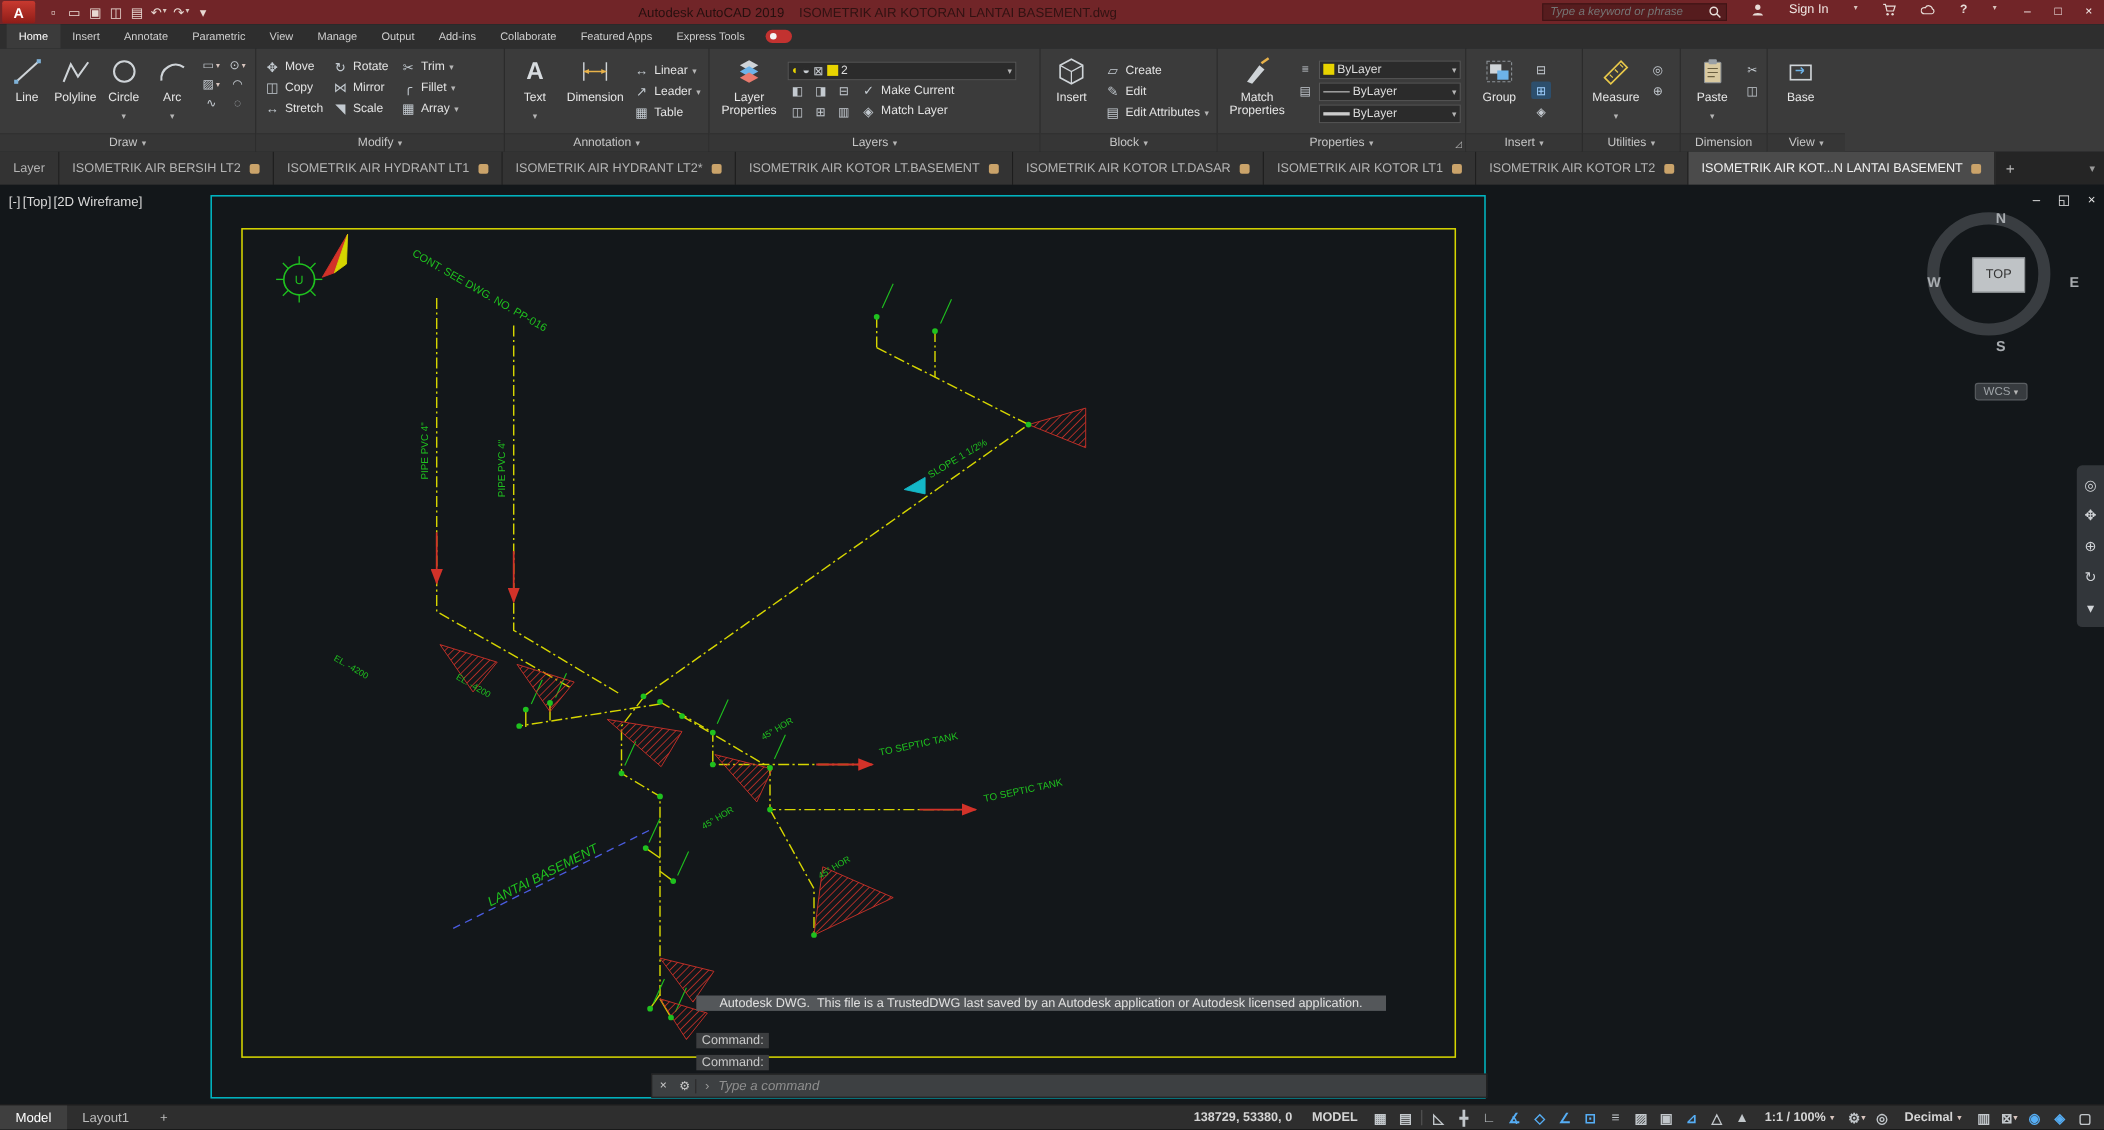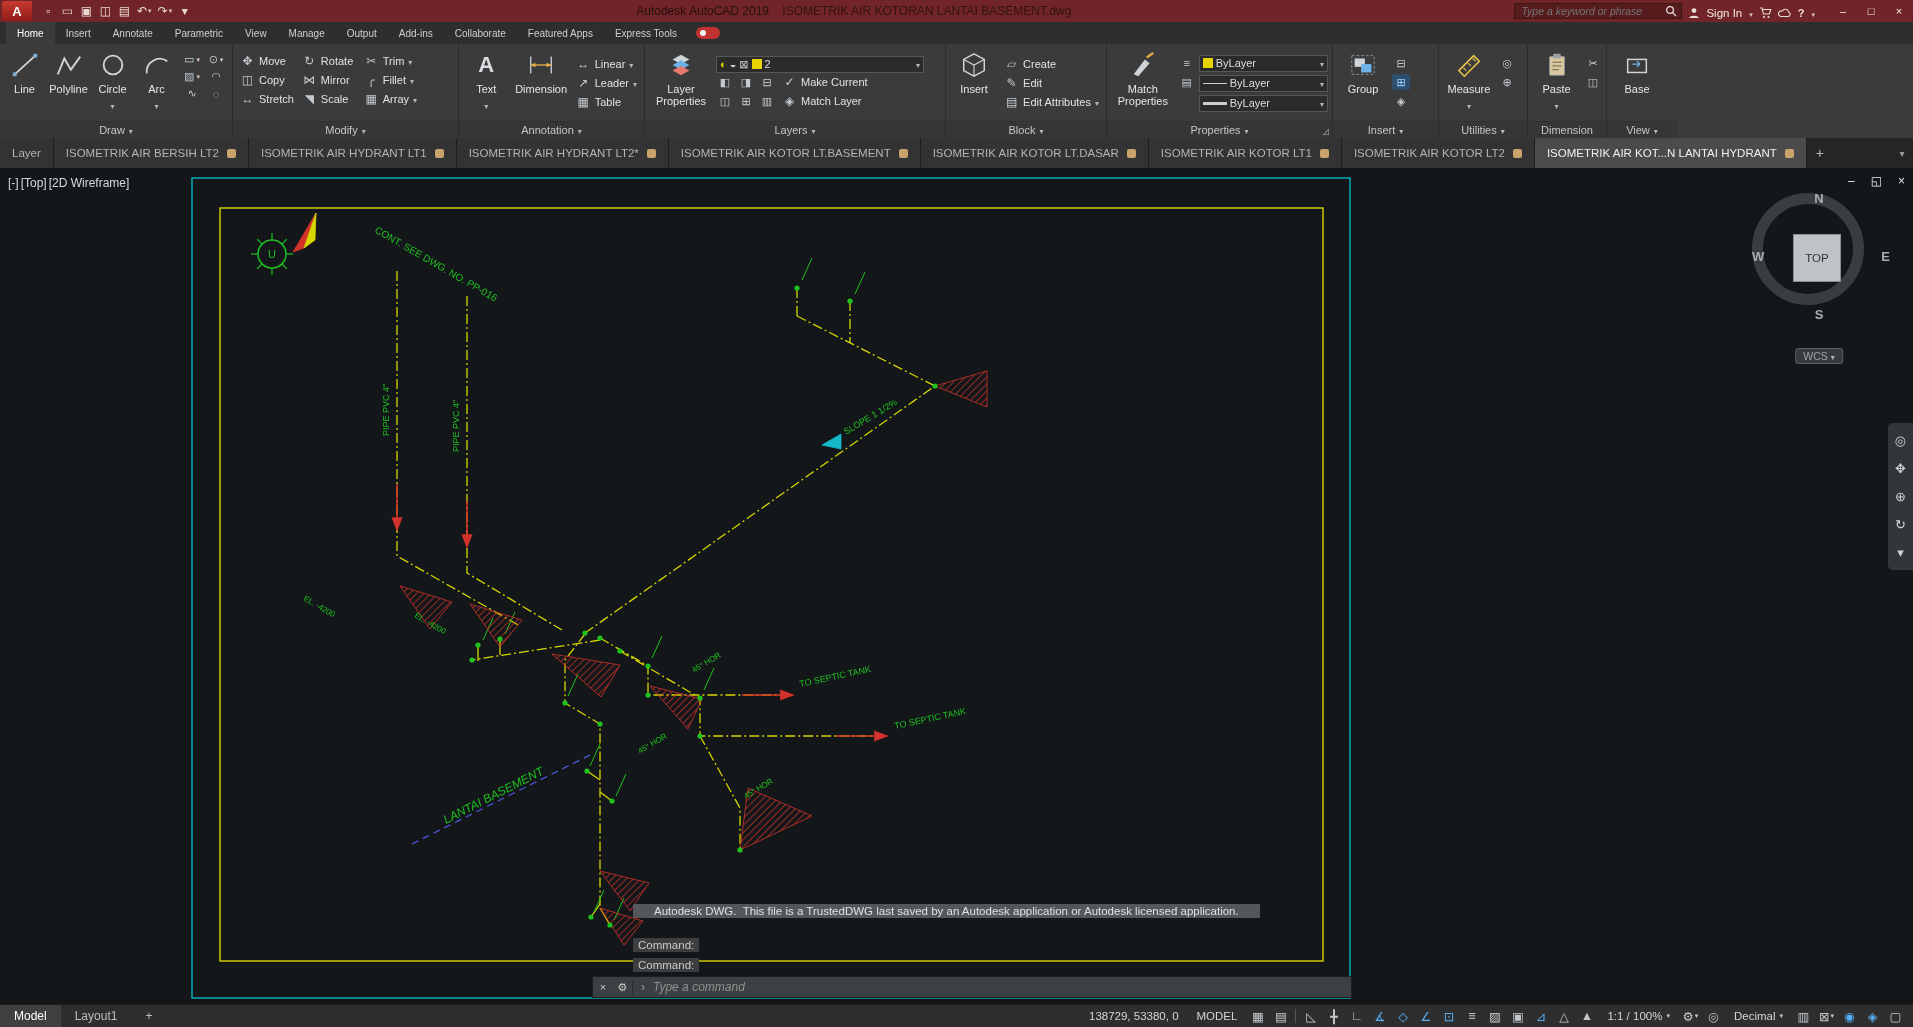--- a/index.html
+++ b/index.html
@@ -7,21 +7,21 @@
   #app{position:relative;width:1913px;height:1027px;overflow:hidden;background:#13171a;user-select:none;}
 
   
   .titlebar{position:absolute;left:0;top:0;width:100%;height:22px;background:#712528;display:flex;align-items:center;}
   .logo{width:30px;height:20px;margin-left:2px;background:linear-gradient(#c8392f,#8f1d18);color:#fff;font-weight:bold;font-size:13px;display:flex;align-items:center;justify-content:center;border-radius:2px;}
   .qat{display:flex;align-items:center;margin-left:8px;gap:2px;}
   .qbtn{min-width:17px;height:18px;padding:0 2px;color:#e8d9d2;font-size:12px;line-height:18px;text-align:center;cursor:default;border-radius:2px;display:flex;align-items:center;justify-content:center;}
   .qcar{font-size:7px;color:#d8c5be;margin-left:1px;}
   .titletext{flex:1;text-align:center;font-size:12px;color:#26100f;white-space:nowrap;overflow:hidden;}
   .titletext .doc{opacity:.85;margin-left:10px;}
-  .infocenter{display:flex;align-items:flex-end;gap:6px;margin-right:4px;}
+  .infocenter{display:flex;align-items:flex-start;gap:22px;margin-right:4px;}
   .searchbox{display:flex;align-items:center;background:#561c1e;border:1px solid #3f1415;height:16px;width:168px;padding:0 4px;}
   .searchbox input{flex:1;background:transparent;border:none;outline:none;font-style:italic;font-size:10.5px;color:#d8c2bd;}
   .tb-ic{color:#e7dcd7;font-size:12px;display:flex;align-items:center;}
   .signin{color:#f0e8e4;font-size:11.5px;}
   .winctl{display:flex;align-items:center;gap:0;margin-left:10px;}
   .winctl span{width:28px;text-align:center;color:#f4ecea;font-size:11px;line-height:22px;}
 
   
   .menubar{position:absolute;left:0;top:22px;width:100%;height:22px;background:#2e2e2e;display:flex;align-items:stretch;padding-left:6px;}
   .mtab{padding:0 11px;font-size:10px;color:#cfcfcf;display:flex;align-items:center;}
@@ -72,21 +72,21 @@
   .vpctl{position:absolute;left:8px;top:8px;font-size:12px;color:#d9d9d9;display:flex;gap:2px;}
   .docctl{position:absolute;right:8px;top:6px;display:flex;gap:16px;color:#e8e8e8;font-size:12px;}
 
   .viewcube{position:absolute;right:24px;top:22px;width:140px;height:185px;}
   .vcring{position:absolute;left:3px;top:3px;width:112px;height:112px;border:11px solid rgba(110,115,120,.42);border-radius:50%;}
   .vcl{position:absolute;color:#a9adb1;font-weight:bold;font-size:13px;}
   .vcn{left:0;right:0;top:1px;text-align:center;}
   .vcs{left:0;right:0;top:117px;text-align:center;}
   .vcw{left:3px;top:59px;}
   .vce{right:-1px;top:59px;}
-  .vcface{position:absolute;left:44px;top:44px;width:48px;height:48px;background:#bfc3c6;border:1px solid #8b8f93;color:#333;font-size:11.5px;display:flex;align-items:center;justify-content:center;}
+  .vcface{position:absolute;left:44px;top:44px;width:48px;height:32px;background:#bfc3c6;border:1px solid #8b8f93;color:#333;font-size:11.5px;display:flex;align-items:center;justify-content:center;}
   .wcs{position:absolute;left:50%;top:158px;transform:translateX(-50%);background:rgba(62,66,70,.85);border:1px solid #5a5e62;border-radius:3px;color:#9fa4a8;font-size:10.5px;padding:1px 7px;display:flex;align-items:center;gap:3px;}
 
   .navbar{position:absolute;right:0;top:255px;width:25px;background:rgba(82,86,90,.5);border-radius:5px 0 0 5px;display:flex;flex-direction:column;align-items:center;gap:13px;padding:10px 0;color:#d2d5d8;font-size:13px;}
 
   .trusted{position:absolute;left:633px;top:735px;width:705px;font:11.5px "DejaVu Sans Mono",monospace;color:#e0e0e0;line-height:1.55;}
   .trusted span{background:#54575a;padding:1px 21px;white-space:pre-wrap;}
   .cmdline{position:absolute;left:633px;font:11.5px "DejaVu Sans Mono",monospace;}
   .cmdline span{background:#3c3e40;color:#c9c9c9;padding:1px 5px;}
   .cl1{top:770px;} .cl2{top:790px;}
   .cmdbar{position:absolute;left:592px;top:808px;width:760px;height:22px;background:#3d4042;border:1px solid #1e1e1e;display:flex;align-items:center;}
@@ -94,21 +94,21 @@
   .cbw{border-right:1px solid #2a2a2a;}
   .cprompt{color:#9a9a9a;margin:0 6px 0 8px;font-size:12px;}
   .cmdbar input{flex:1;background:transparent;border:none;outline:none;font-style:italic;font-size:12px;color:#cccccc;}
   .cmdbar input::placeholder{color:#8f8f8f;}
 
   
   .statusbar{position:absolute;left:0;top:1004px;width:100%;height:23px;background:#2e2e2e;display:flex;align-items:stretch;border-top:1px solid #1c1c1c;}
   .sb-left{display:flex;align-items:stretch;}
   .sbtab{padding:0 14px;display:flex;align-items:center;font-size:12px;color:#bdbdbd;}
   .sbtab.act{background:#3f3f3f;color:#ffffff;}
-  .sb-right{margin-left:auto;display:flex;align-items:center;padding-right:6px;}
+  .sb-right{margin-left:auto;display:flex;align-items:center;padding-right:6px;font-weight:bold;}
   .stext{color:#d5d5d5;font-size:11.5px;padding:0 9px;display:flex;align-items:center;gap:3px;white-space:nowrap;}
   .sic{width:23px;height:19px;display:flex;align-items:center;justify-content:center;font-size:12.5px;color:#c2c7cb;border-radius:2px;}
   .sic.on{color:#56aef5;}
   .ssep{width:1px;height:14px;background:#555;margin:0 3px;}
 </style>
 </head>
 <body>
 
 <div id="app">
 
@@ -582,21 +582,21 @@
         </div>
         <div class="ftab">
           <span>ISOMETRIK AIR KOTOR LT1</span>
           <span class="ftic"></span>
         </div>
         <div class="ftab">
           <span>ISOMETRIK AIR KOTOR LT2</span>
           <span class="ftic"></span>
         </div>
         <div class="ftab act">
-          <span>ISOMETRIK AIR KOT...N LANTAI HYDRANT</span>
+          <span>ISOMETRIK AIR KOT...N LANTAI BASEMENT</span>
           <span class="ftic"></span>
         </div>
       </div>
     <div class="ftplus">+</div>
     <div class="ftoverflow">▾</div>
   </div>
 
   <div class="drawarea">
     <svg class="canvas" id="dwg" viewBox="0 0 1913 836">
         <defs>

